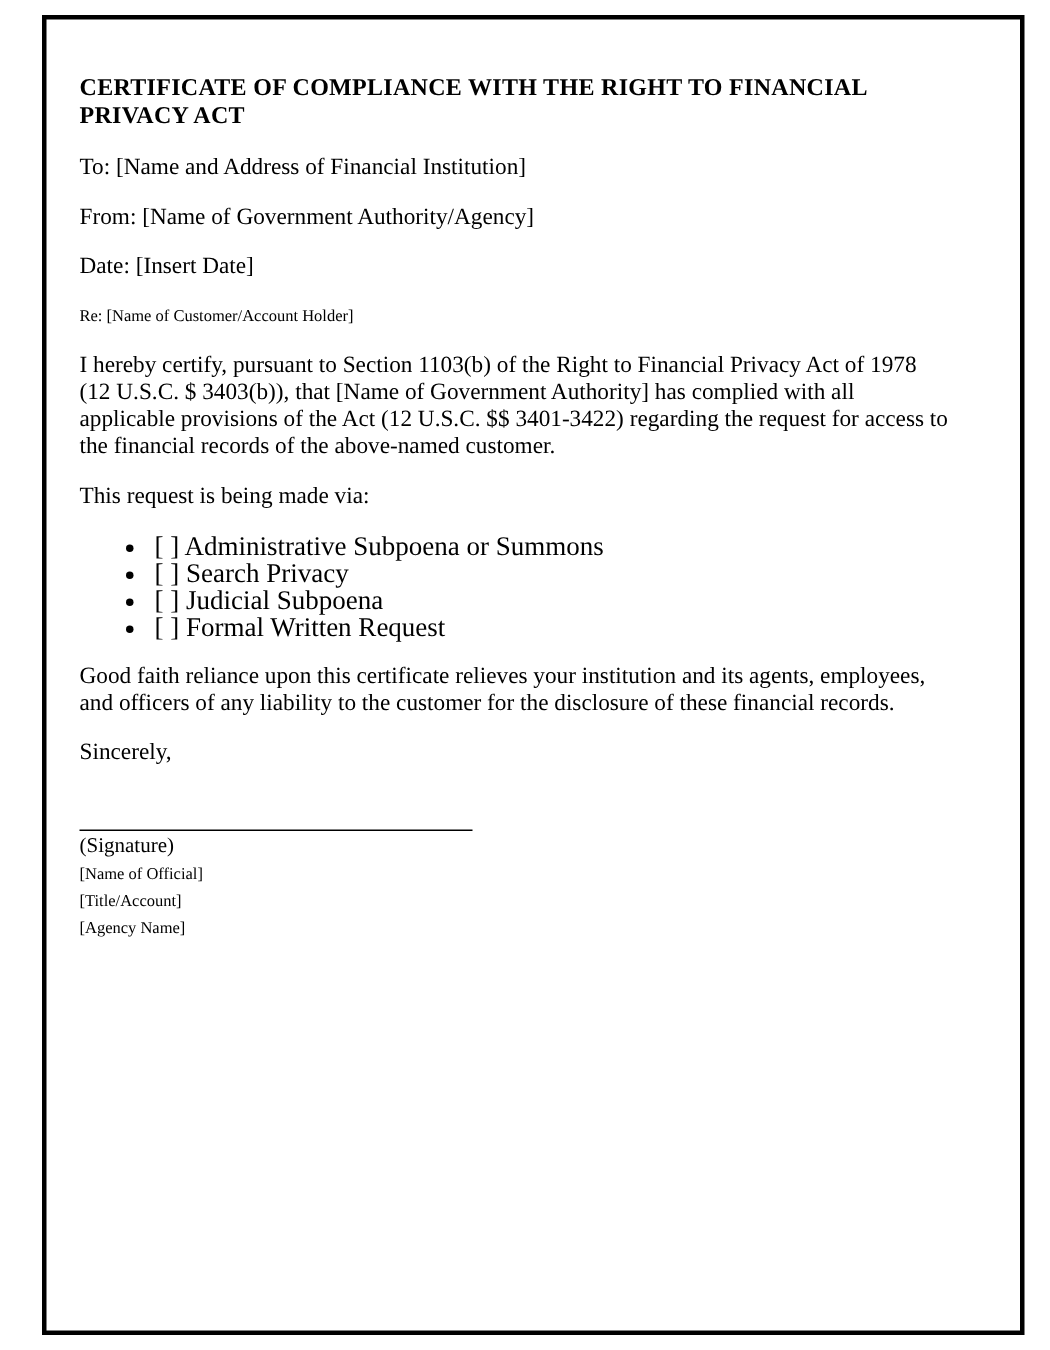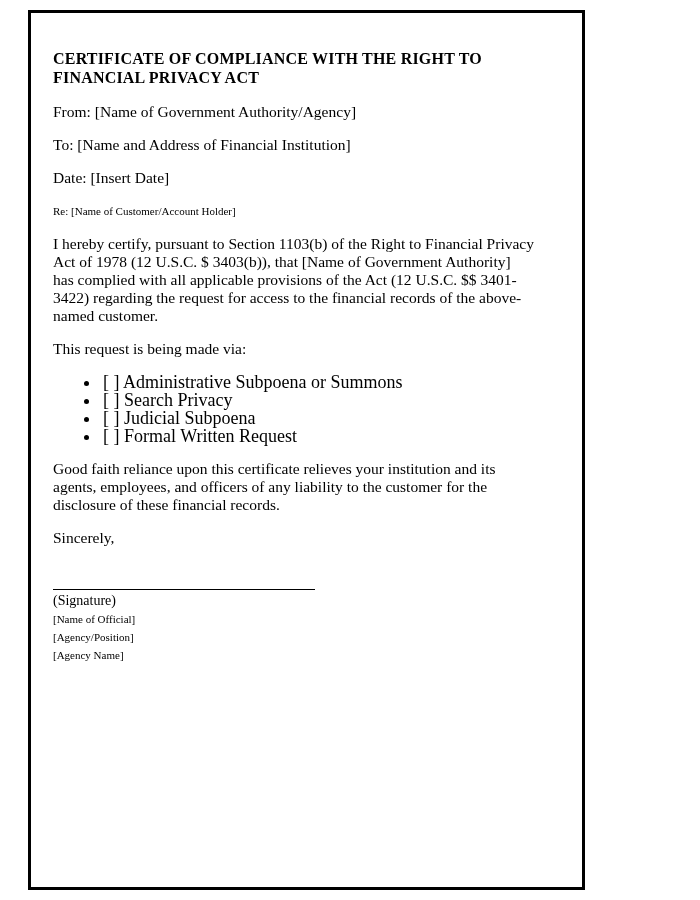--- a/index.html
+++ b/index.html
@@ -13,21 +13,21 @@
     height: 900px;
     background: #ffffff;
     overflow: hidden;
     font-family: "Liberation Serif", "DejaVu Serif", serif;
     color: #000000;
   }
   .letter {
     position: absolute;
     left: 28px;
     top: 10px;
-    width: 557px;
+    width: 655px;
     height: 880px;
     border: 3px solid #000000;
     box-sizing: border-box;
     padding: 36px 48px 0 22px;
   }
   .title {
     font-weight: bold;
     font-size: 16px;
     line-height: 19px;
     max-width: 545px;
@@ -69,23 +69,23 @@
   }
 </style>
 </head>
 <body>
 
 <div class="page">
   <div class="letter">
 
     <h1 class="title">CERTIFICATE OF COMPLIANCE WITH THE RIGHT TO FINANCIAL PRIVACY ACT</h1>
 
+    <p class="para">To: [Name and Address of Financial Institution]</p>
+
     <p class="para">From: [Name of Government Authority/Agency]</p>
-
-    <p class="para">To: [Name and Address of Financial Institution]</p>
 
     <p class="para">Date: [Insert Date]</p>
 
     <div class="para">
       <div class="block-line">Re: [Name of Customer/Account Holder]</div>
     </div>
 
     <p class="para">I hereby certify, pursuant to Section 1103(b) of the Right to Financial Privacy Act of 1978 (12 U.S.C. $ 3403(b)), that [Name of Government Authority] has complied with all applicable provisions of the Act (12 U.S.C. $$ 3401-3422) regarding the request for access to the financial records of the above-named customer.</p>
 
     <p class="para">This request is being made via:</p>
@@ -100,18 +100,18 @@
     <p class="para">Good faith reliance upon this certificate relieves your institution and its agents, employees, and officers of any liability to the customer for the disclosure of these financial records.</p>
 
     <p class="para">Sincerely,</p>
 
     <div class="sig-line"></div>
 
     <p class="sig-label">(Signature)</p>
 
     <div class="name-block">
       <div class="block-line">[Name of Official]</div>
-      <div class="block-line">[Agency/Position]</div>
+      <div class="block-line">[Title/Account]</div>
       <div class="block-line">[Agency Name]</div>
     </div>
 
   </div>
 </div>
 
 </body></html>

